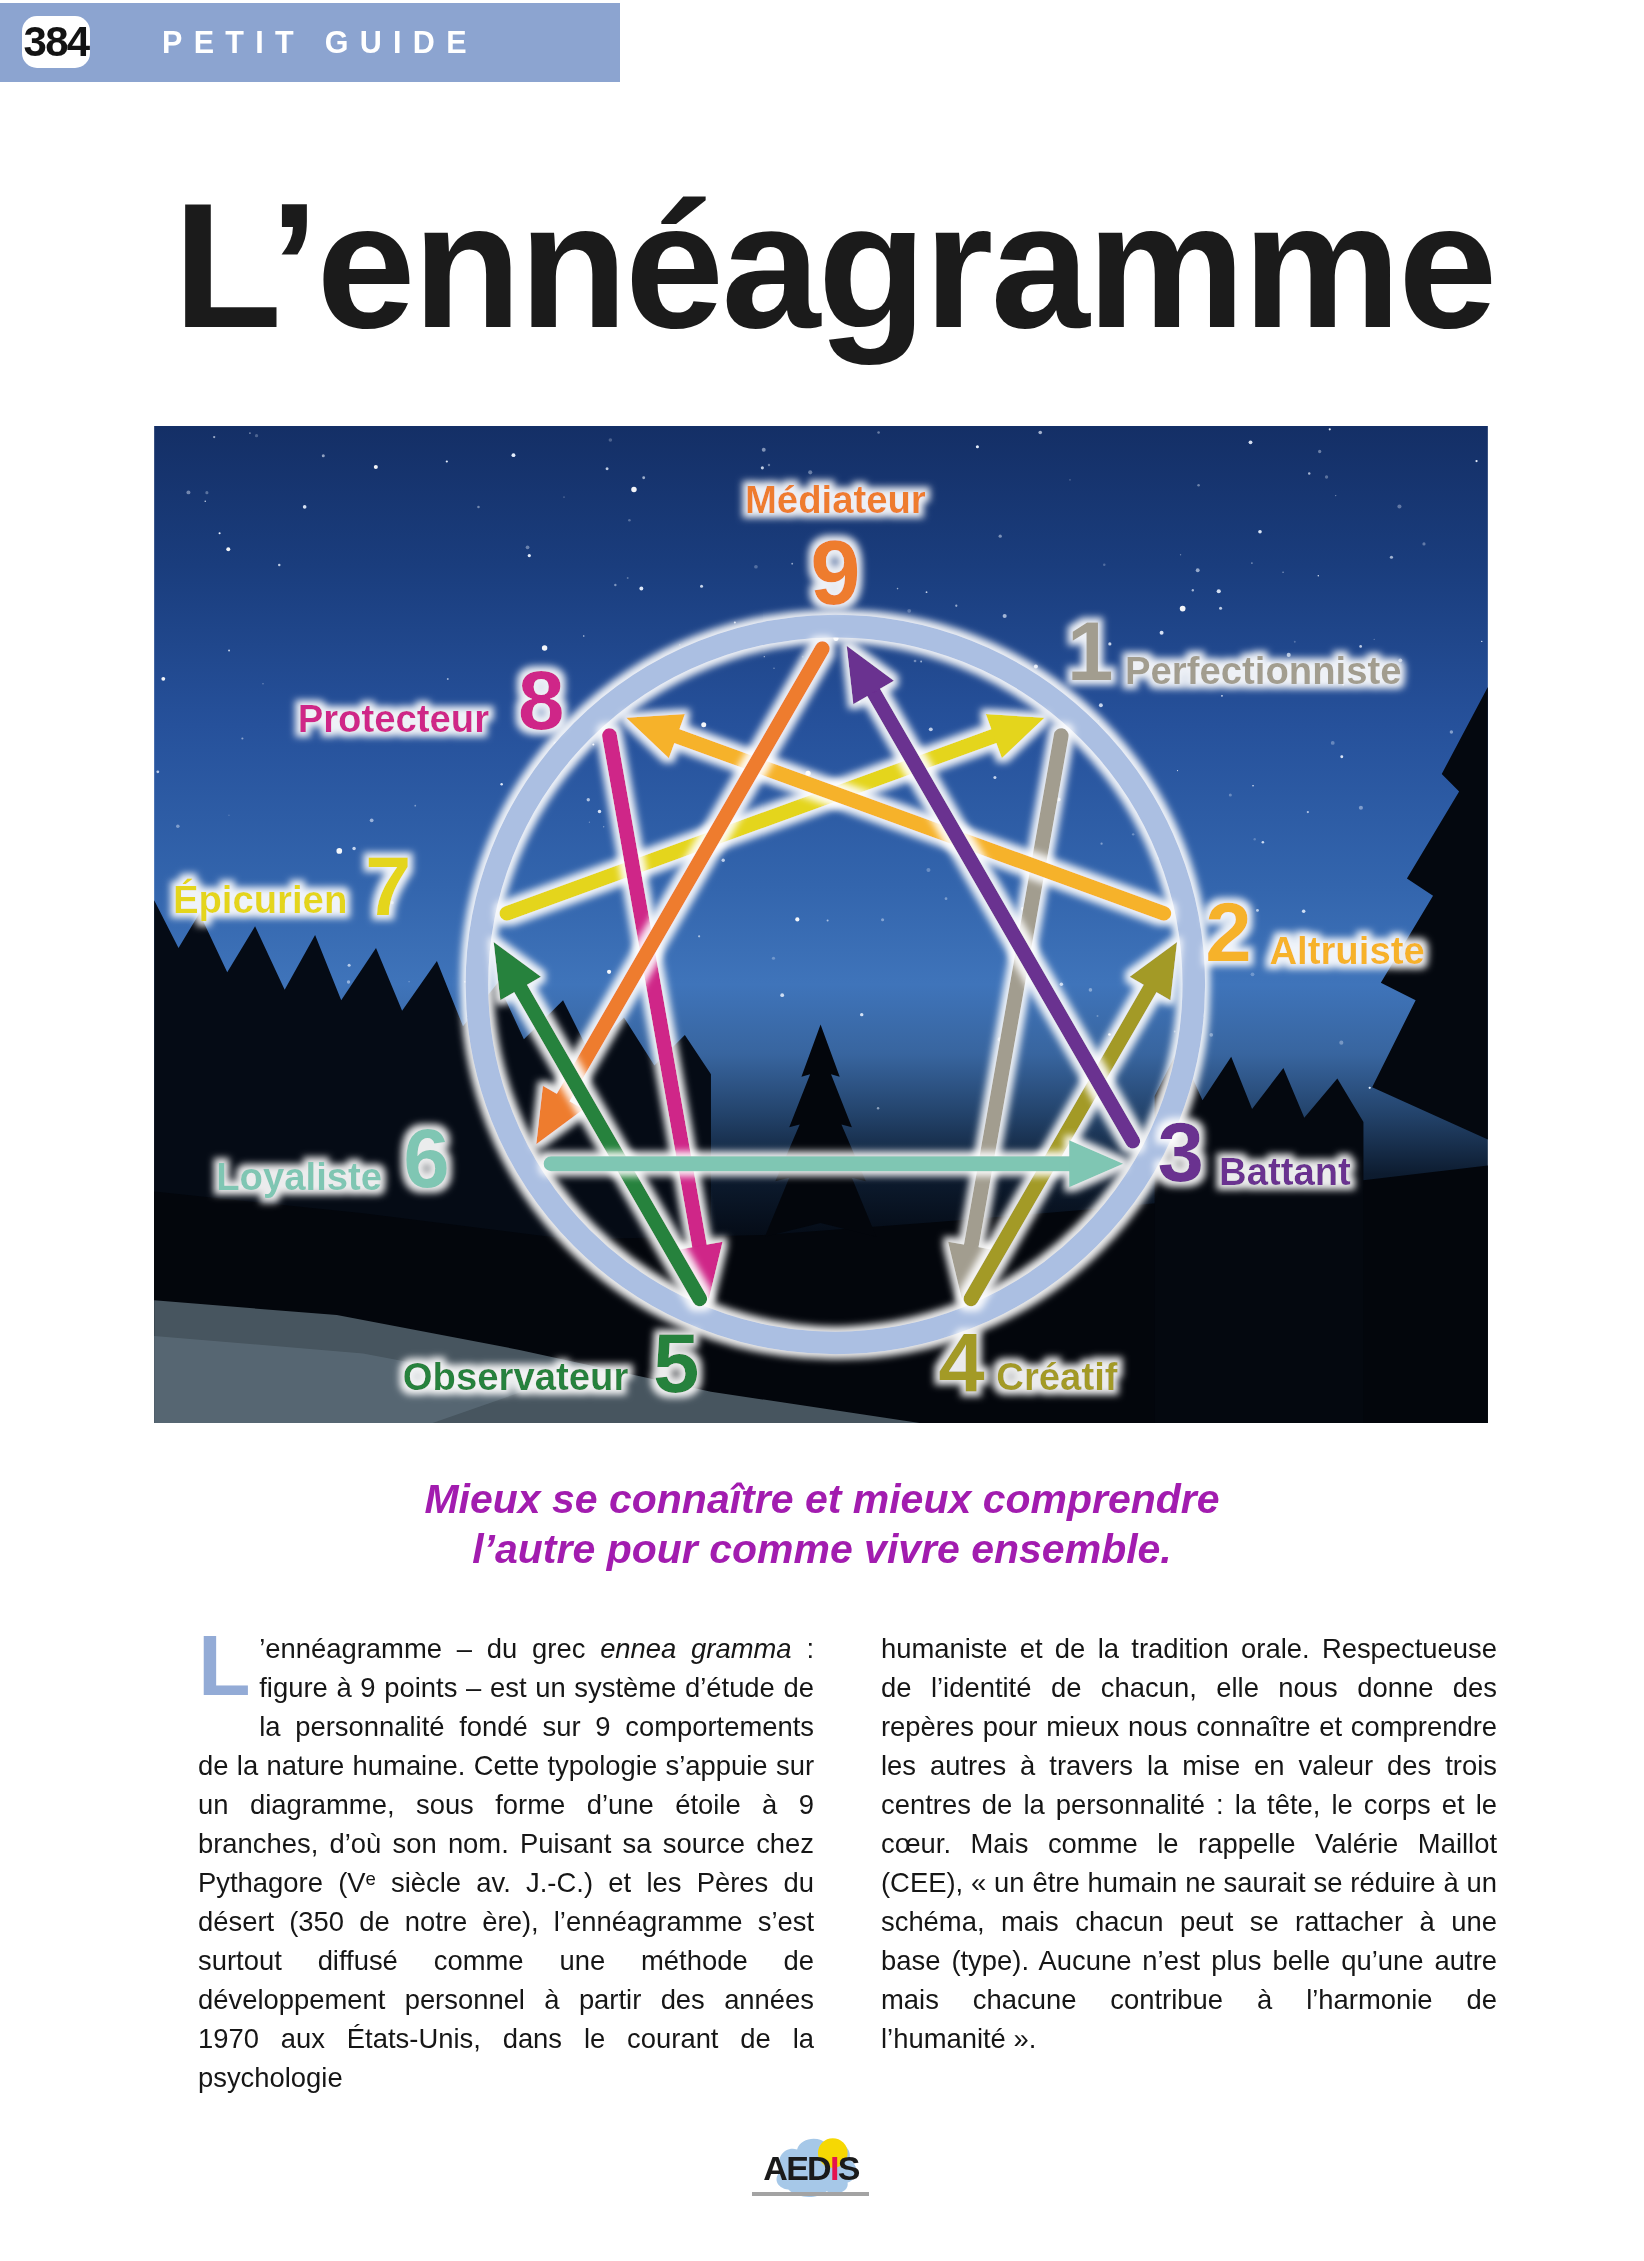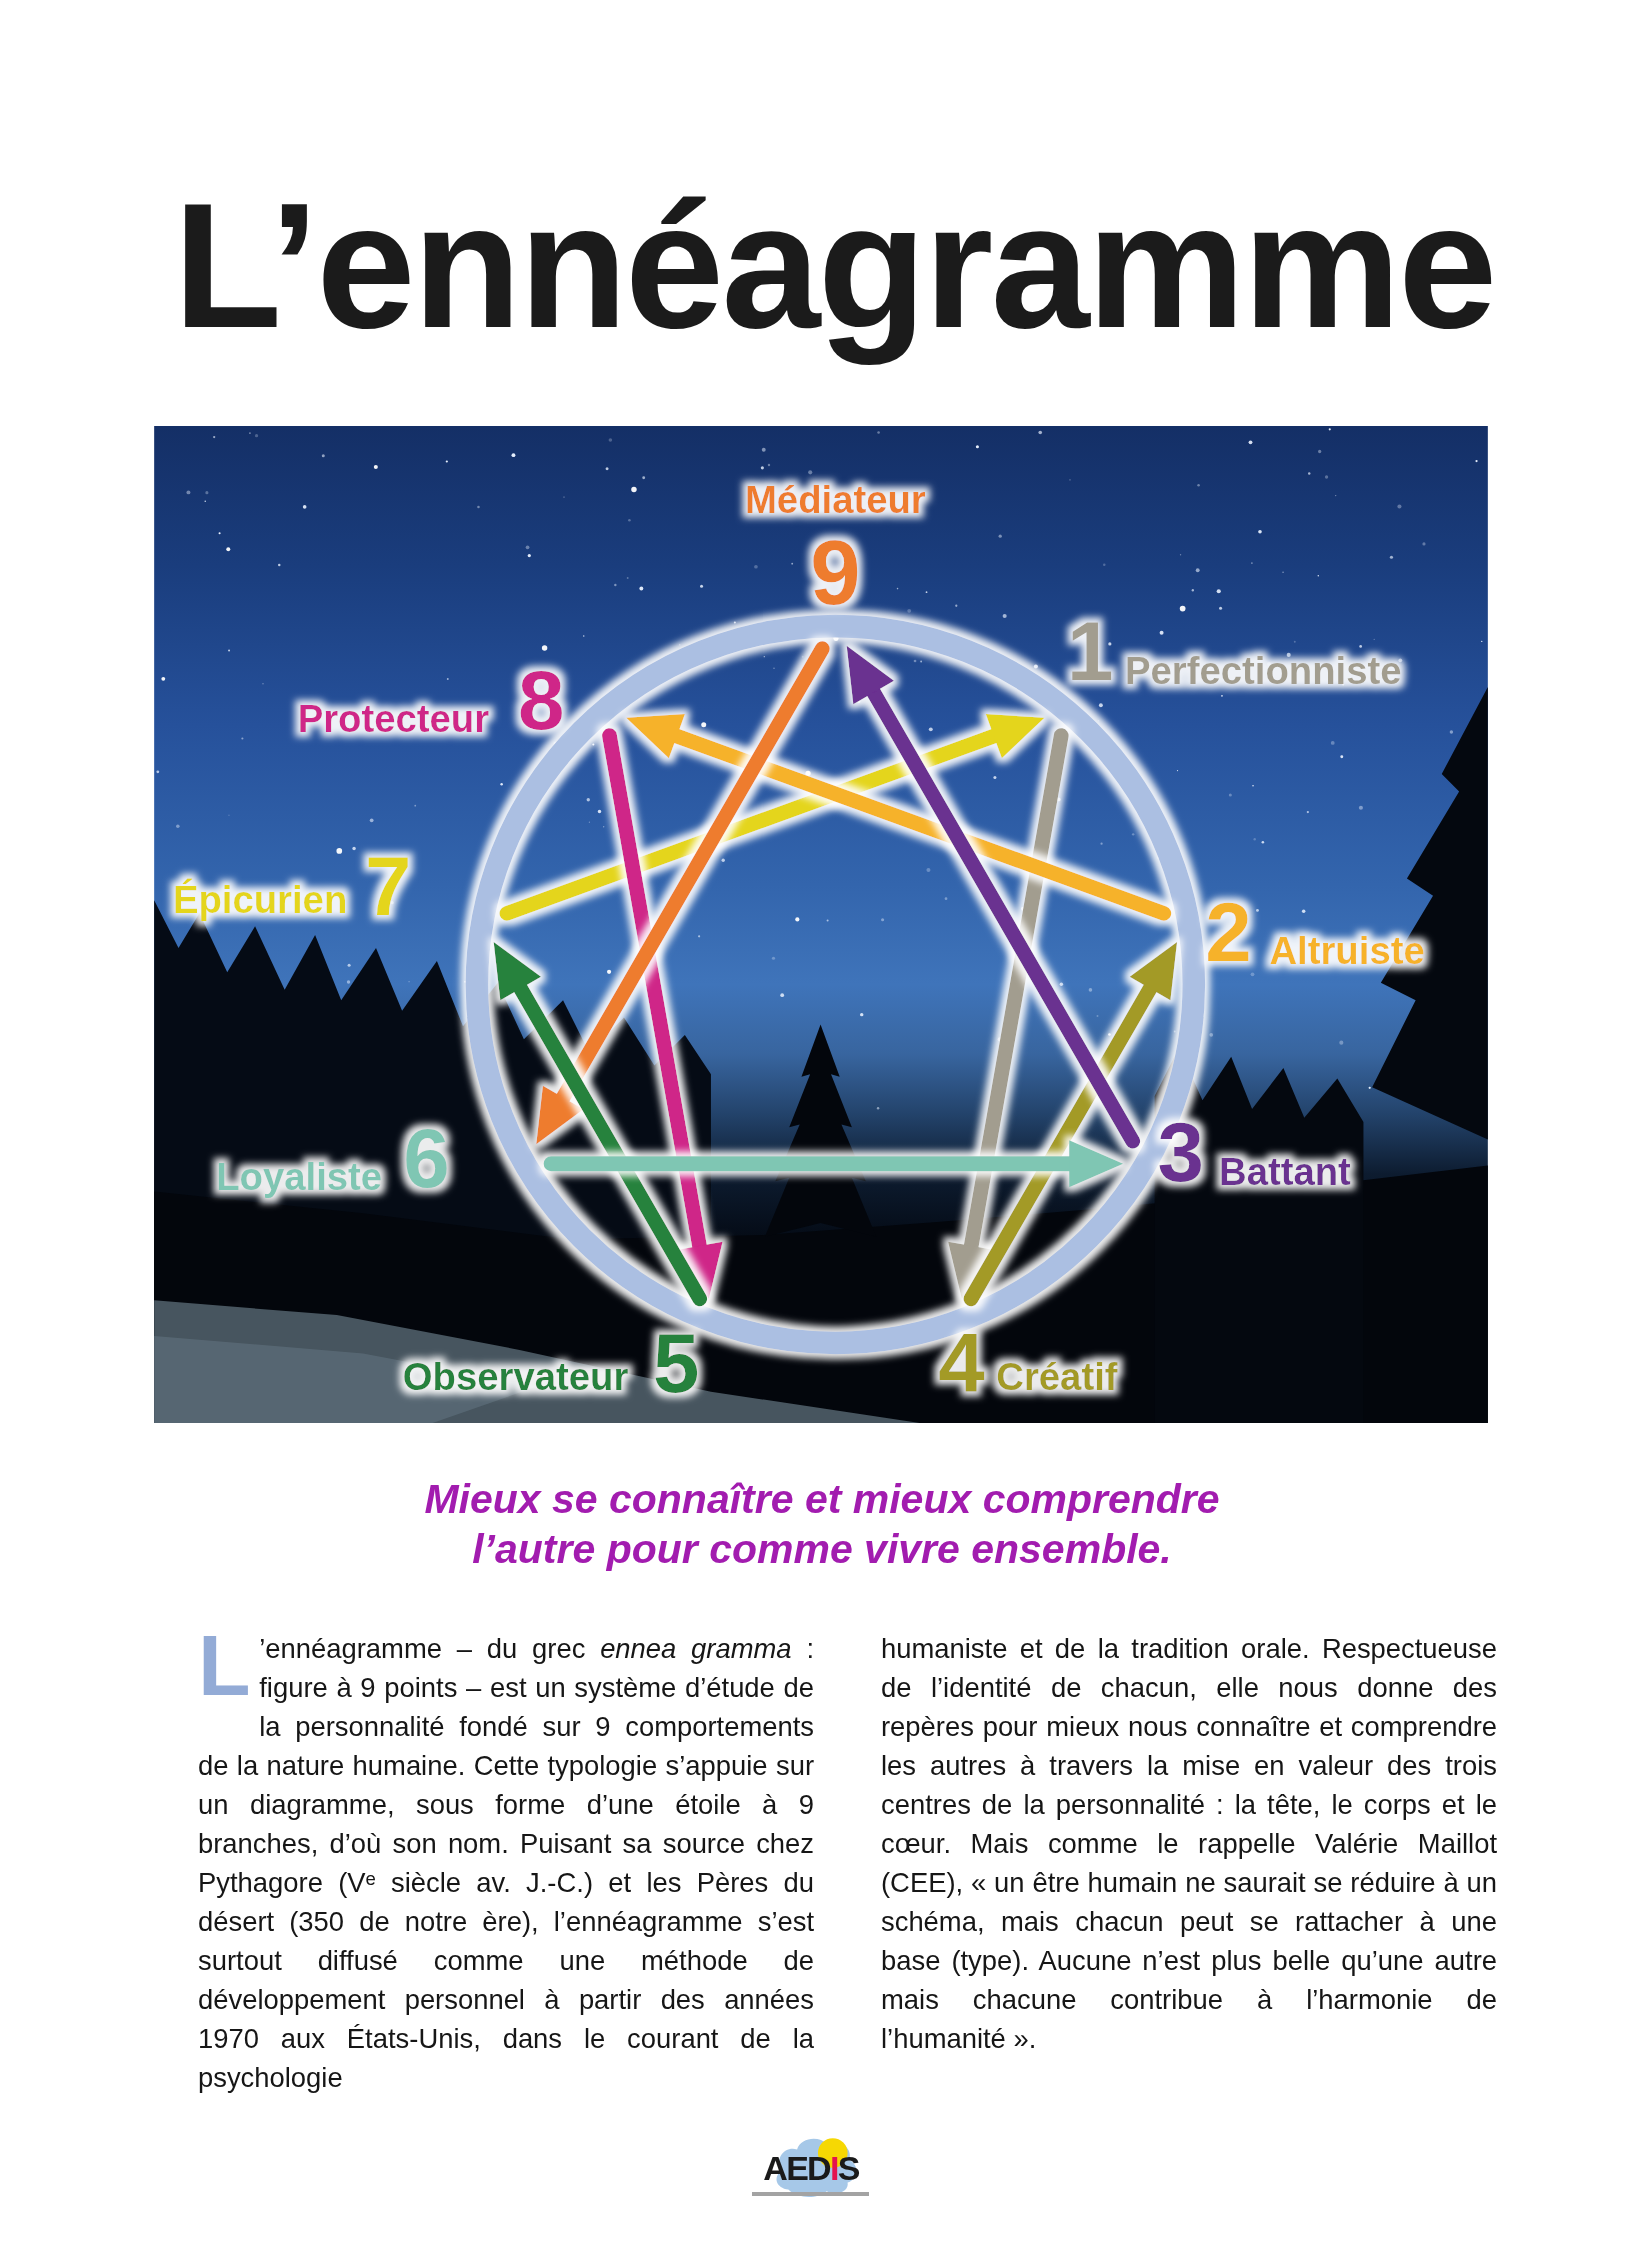--- a/index.html
+++ b/index.html
@@ -33,20 +33,26 @@
   .logo svg{position:absolute;left:0;top:0;overflow:visible;}
   .logo-word{position:absolute;left:0;top:12.2px;width:100%;text-align:center;
              font-weight:bold;font-size:34px;letter-spacing:-1.7px;color:#1a1a1a;line-height:1;}
   .logo-rule{position:absolute;left:1.7px;top:53px;width:117px;height:3.5px;background:#a3a3a3;}
 </style>
 </head>
 <body>
 
 <div class="page">
 
+  <div class="topbar">
+    <div class="badge">
+      <span>384</span>
+    </div>
+    <div class="series">PETIT GUIDE</div>
+  </div>
 
   <h1 class="title">L’ennéagramme</h1>
 
   <figure class="photo">
     <svg id="fig" viewBox="0 0 1533 1146">
         <defs>
           <linearGradient id="skyg" x1="0" y1="0" x2="0" y2="1">
             <stop offset="0%" stop-color="#142f66"></stop>
             <stop offset="14%" stop-color="#1a3d7d"></stop>
             <stop offset="30%" stop-color="#26519b"></stop>

